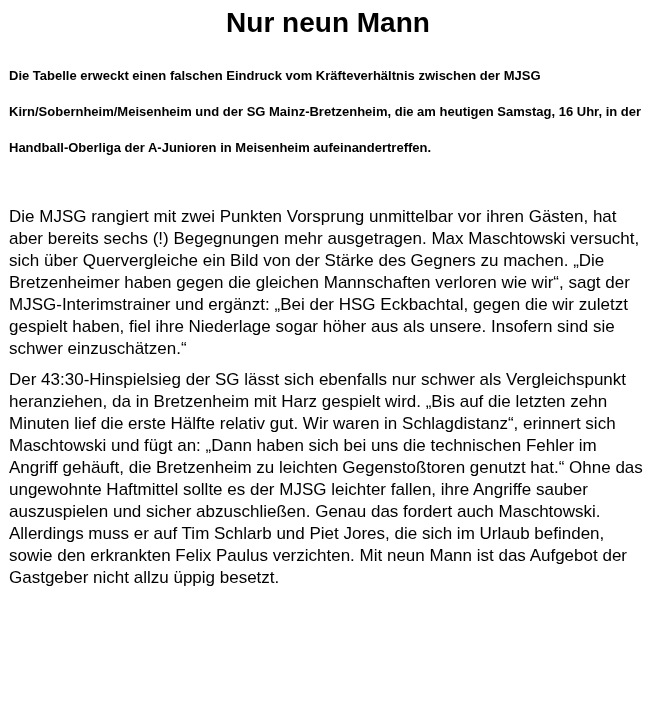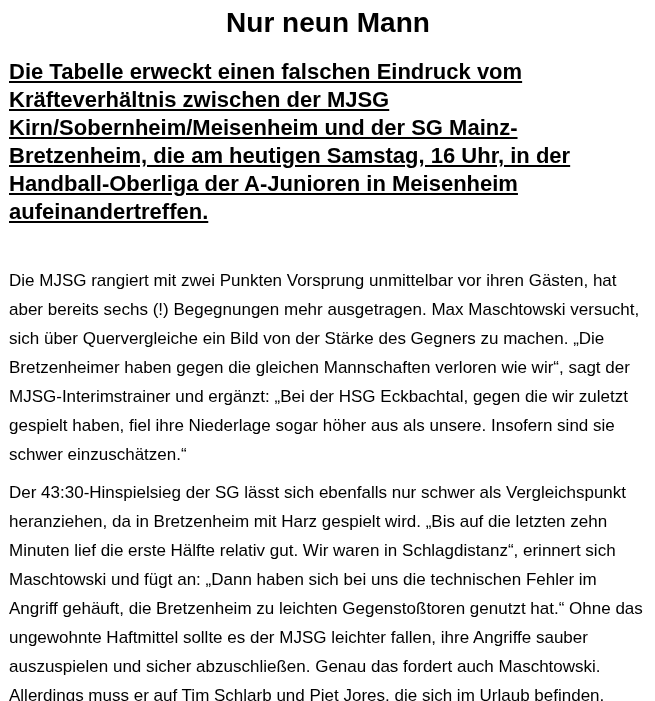--- a/index.html
+++ b/index.html
@@ -20,29 +20,28 @@
   }
   .article h1 {
     font-size: 28px;
     line-height: 34px;
     font-weight: bold;
     margin: 0 0 18px 0;
     letter-spacing: 0;
     text-align: center;
   }
   .lead {
-    font-size: 22px;
-    line-height: 28px;
+    font-size: 13px;
+    line-height: 36px;
     font-weight: bold;
     margin: 0 0 40px 0;
-    text-decoration: underline;
   }
   .body-paragraph {
     font-size: 17px;
-    line-height: 29px;
+    line-height: 22px;
     font-weight: normal;
     margin: 8px 0 9px 0;
   }
 </style>
 </head>
 <body>
 
 <div class="article">
   <h1>Nur neun Mann</h1>
 

